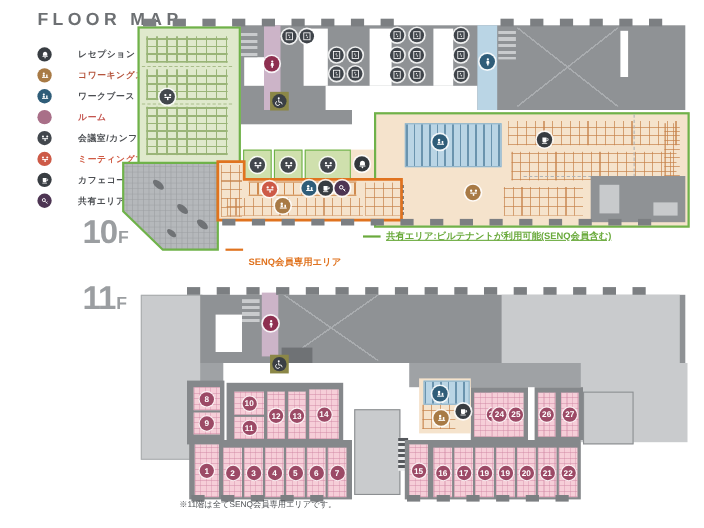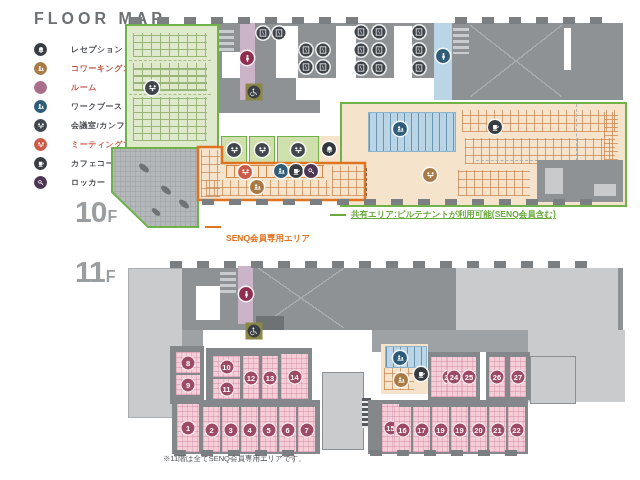--- a/index.html
+++ b/index.html
@@ -83,35 +83,35 @@
           <svg viewBox="0 0 12 12">
             <circle cx="4.2" cy="3" r="1.5"></circle>
             <path d="M2.8 4.8h2.8v2.4H2.8z"></path>
             <rect x="1.8" y="7.6" width="8.4" height="1.2"></rect>
             <rect x="7.4" y="4.2" width="1.9" height="3.4"></rect>
           </svg>
         </span>
         <span class="legend-label" style="color: rgb(181, 84, 60);">コワーキングスペース</span>
       </div>
       <div class="legend-row">
-        <span class="legend-icon" style="background: rgb(169, 111, 136);"></span>
-        <span class="legend-label" style="color: rgb(196, 85, 79);">ルーム</span>
-      </div>
-      <div class="legend-row">
         <span class="legend-icon" style="background: rgb(47, 93, 121);">
           <svg viewBox="0 0 12 12">
             <circle cx="4.2" cy="3" r="1.5"></circle>
             <path d="M2.8 4.8h2.8v2.4H2.8z"></path>
             <rect x="1.8" y="7.6" width="8.4" height="1.2"></rect>
             <rect x="7.4" y="4.2" width="1.9" height="3.4"></rect>
           </svg>
         </span>
         <span class="legend-label" style="color: rgb(75, 78, 82);">ワークブース</span>
       </div>
       <div class="legend-row">
+        <span class="legend-icon" style="background: rgb(169, 111, 136);"></span>
+        <span class="legend-label" style="color: rgb(196, 85, 79);">ルーム</span>
+      </div>
+      <div class="legend-row">
         <span class="legend-icon" style="background: rgb(66, 71, 77);">
           <svg viewBox="0 0 12 12">
             <circle cx="3.1" cy="3.2" r="1.4"></circle>
             <circle cx="8.9" cy="3.2" r="1.4"></circle>
             <rect x="2" y="5.4" width="8" height="1.4"></rect>
             <rect x="5.1" y="6.8" width="1.8" height="2.6"></rect>
           </svg>
         </span>
         <span class="legend-label" style="color: rgb(75, 78, 82);">会議室/カンファレンス</span>
       </div>
@@ -136,21 +136,21 @@
         </span>
         <span class="legend-label" style="color: rgb(75, 78, 82);">カフェコーナー</span>
       </div>
       <div class="legend-row">
         <span class="legend-icon" style="background: rgb(77, 53, 83);">
           <svg viewBox="0 0 12 12">
             <circle cx="4.3" cy="4.3" r="2.1" fill="none" stroke="#fff" stroke-width="1.2"></circle>
             <path d="M5.8 5.8l3.4 3.4M7.8 7.8l1.3-1.2" stroke="#fff" stroke-width="1.2" fill="none"></path>
           </svg>
         </span>
-        <span class="legend-label" style="color: rgb(75, 78, 82);">ロッカー</span>
+        <span class="legend-label" style="color: rgb(75, 78, 82);">共有エリア</span>
       </div>
     </div>
 
   <div class="floor-label" style="left:75px;top:197px">
     <span class="fl-num">10</span>
     <span class="fl-suf">F</span>
   </div>
   <div class="floor-label" style="left:75px;top:257px">
     <span class="fl-num">11</span>
     <span class="fl-suf">F</span>
@@ -515,21 +515,21 @@
       </div>
       <div class="room" style="left: 260px; top: 407px; width: 17px; height: 45px;">
         <span class="badge">5</span>
       </div>
       <div class="room" style="left: 279px; top: 407px; width: 17px; height: 45px;">
         <span class="badge">6</span>
       </div>
       <div class="room" style="left: 298px; top: 407px; width: 17px; height: 45px;">
         <span class="badge">7</span>
       </div>
-      <div class="room" style="left: 372px; top: 404px; width: 17px; height: 48px; margin-left: 10px;">
+      <div class="room" style="left: 372px; top: 404px; width: 17px; height: 48px;">
         <span class="badge">15</span>
       </div>
       <div class="room" style="left: 394px; top: 407px; width: 17px; height: 45px;">
         <span class="badge">16</span>
       </div>
       <div class="room" style="left: 413px; top: 407px; width: 17px; height: 45px;">
         <span class="badge">17</span>
       </div>
       <div class="room" style="left: 432px; top: 407px; width: 17px; height: 45px;">
         <span class="badge">19</span>

